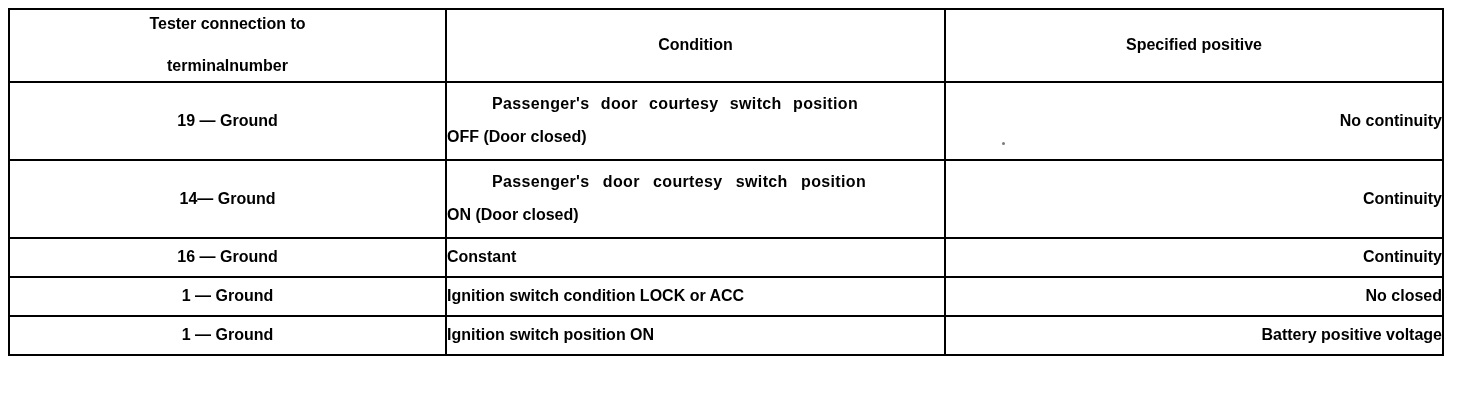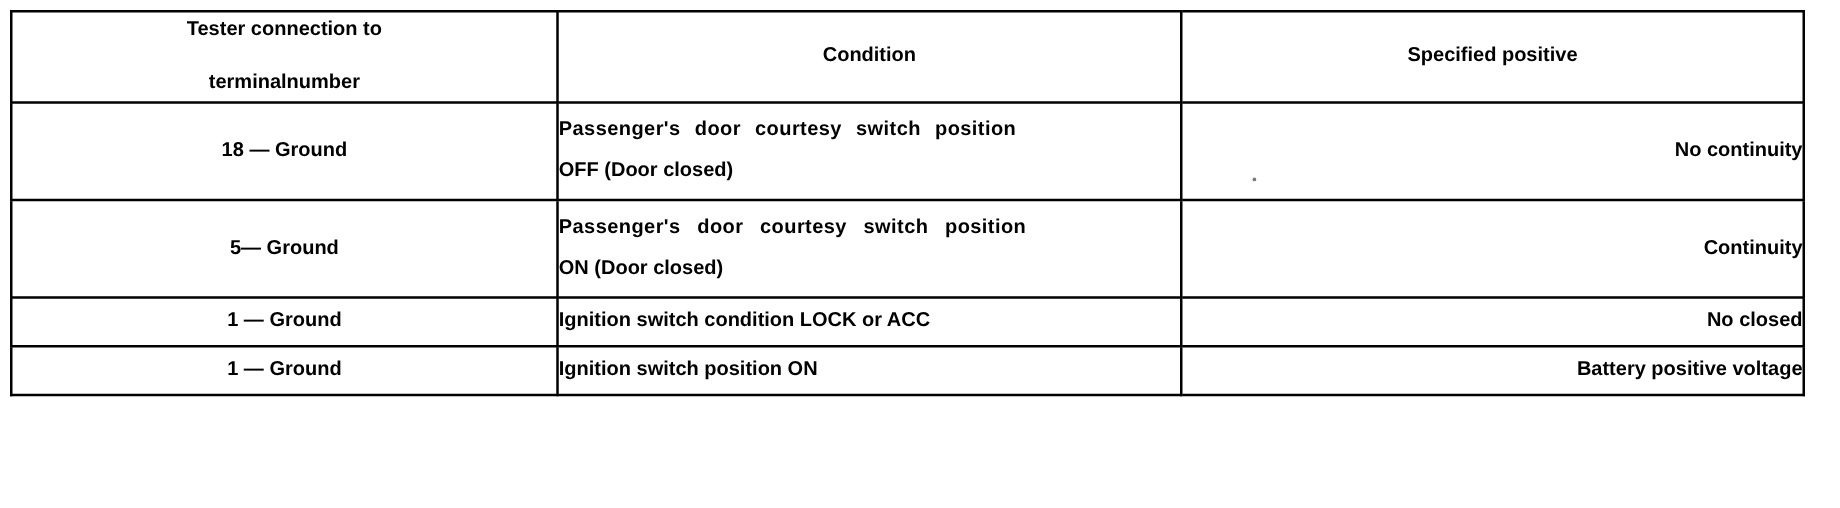--- a/index.html
+++ b/index.html
@@ -70,21 +70,21 @@
   .cell-spec {
     text-align: right;
     padding: 0 8px;
   }
   .cell-condition {
     text-align: left;
     padding: 0 0 0 18px;
   }
 
   .cell-condition .line { display: block; }
-  .cell-condition .line.first { margin-bottom: 16px; }
+  .cell-condition .line.first { margin-bottom: 16px; padding-left: 45px; }
 
   
   .spread-1 { letter-spacing: 0.35px; word-spacing: 6.5px; }
   .spread-2 { letter-spacing: 0.35px; word-spacing: 8.5px; }
 
   .nowrap { white-space: nowrap; }
 
   
   .speck {
     position: absolute;
@@ -116,37 +116,44 @@
         </td>
         <td class="hdr-cell">
           <span class="line">Condition</span>
         </td>
         <td class="hdr-cell">
           <span class="line">Specified positive</span>
         </td>
       </tr>
 
       <tr class="tall-row">
-        <td class="cell-terminal">18 — Ground</td>
+        <td class="cell-terminal">19 — Ground</td>
         <td class="cell-condition">
           <span class="line first spread-1">Passenger's door courtesy switch position</span>
           <span class="line">OFF (Door closed)</span>
         </td>
         <td class="cell-spec">No continuity</td>
       </tr>
 
       <tr class="tall-row">
-        <td class="cell-terminal">5— Ground</td>
+        <td class="cell-terminal">14— Ground</td>
         <td class="cell-condition">
           <span class="line first spread-2">Passenger's door  courtesy  switch  position</span>
           <span class="line">ON (Door closed)</span>
         </td>
         <td class="cell-spec">Continuity</td>
       </tr>
 
+      <tr class="short-row">
+        <td class="cell-terminal">16 — Ground</td>
+        <td class="cell-condition">
+          <span class="line nowrap">Constant</span>
+        </td>
+        <td class="cell-spec">Continuity</td>
+      </tr>
 
       <tr class="short-row">
         <td class="cell-terminal">1 — Ground</td>
         <td class="cell-condition">
           <span class="line nowrap">Ignition switch condition LOCK or ACC</span>
         </td>
         <td class="cell-spec">No closed</td>
       </tr>
 
       <tr class="short-row">

